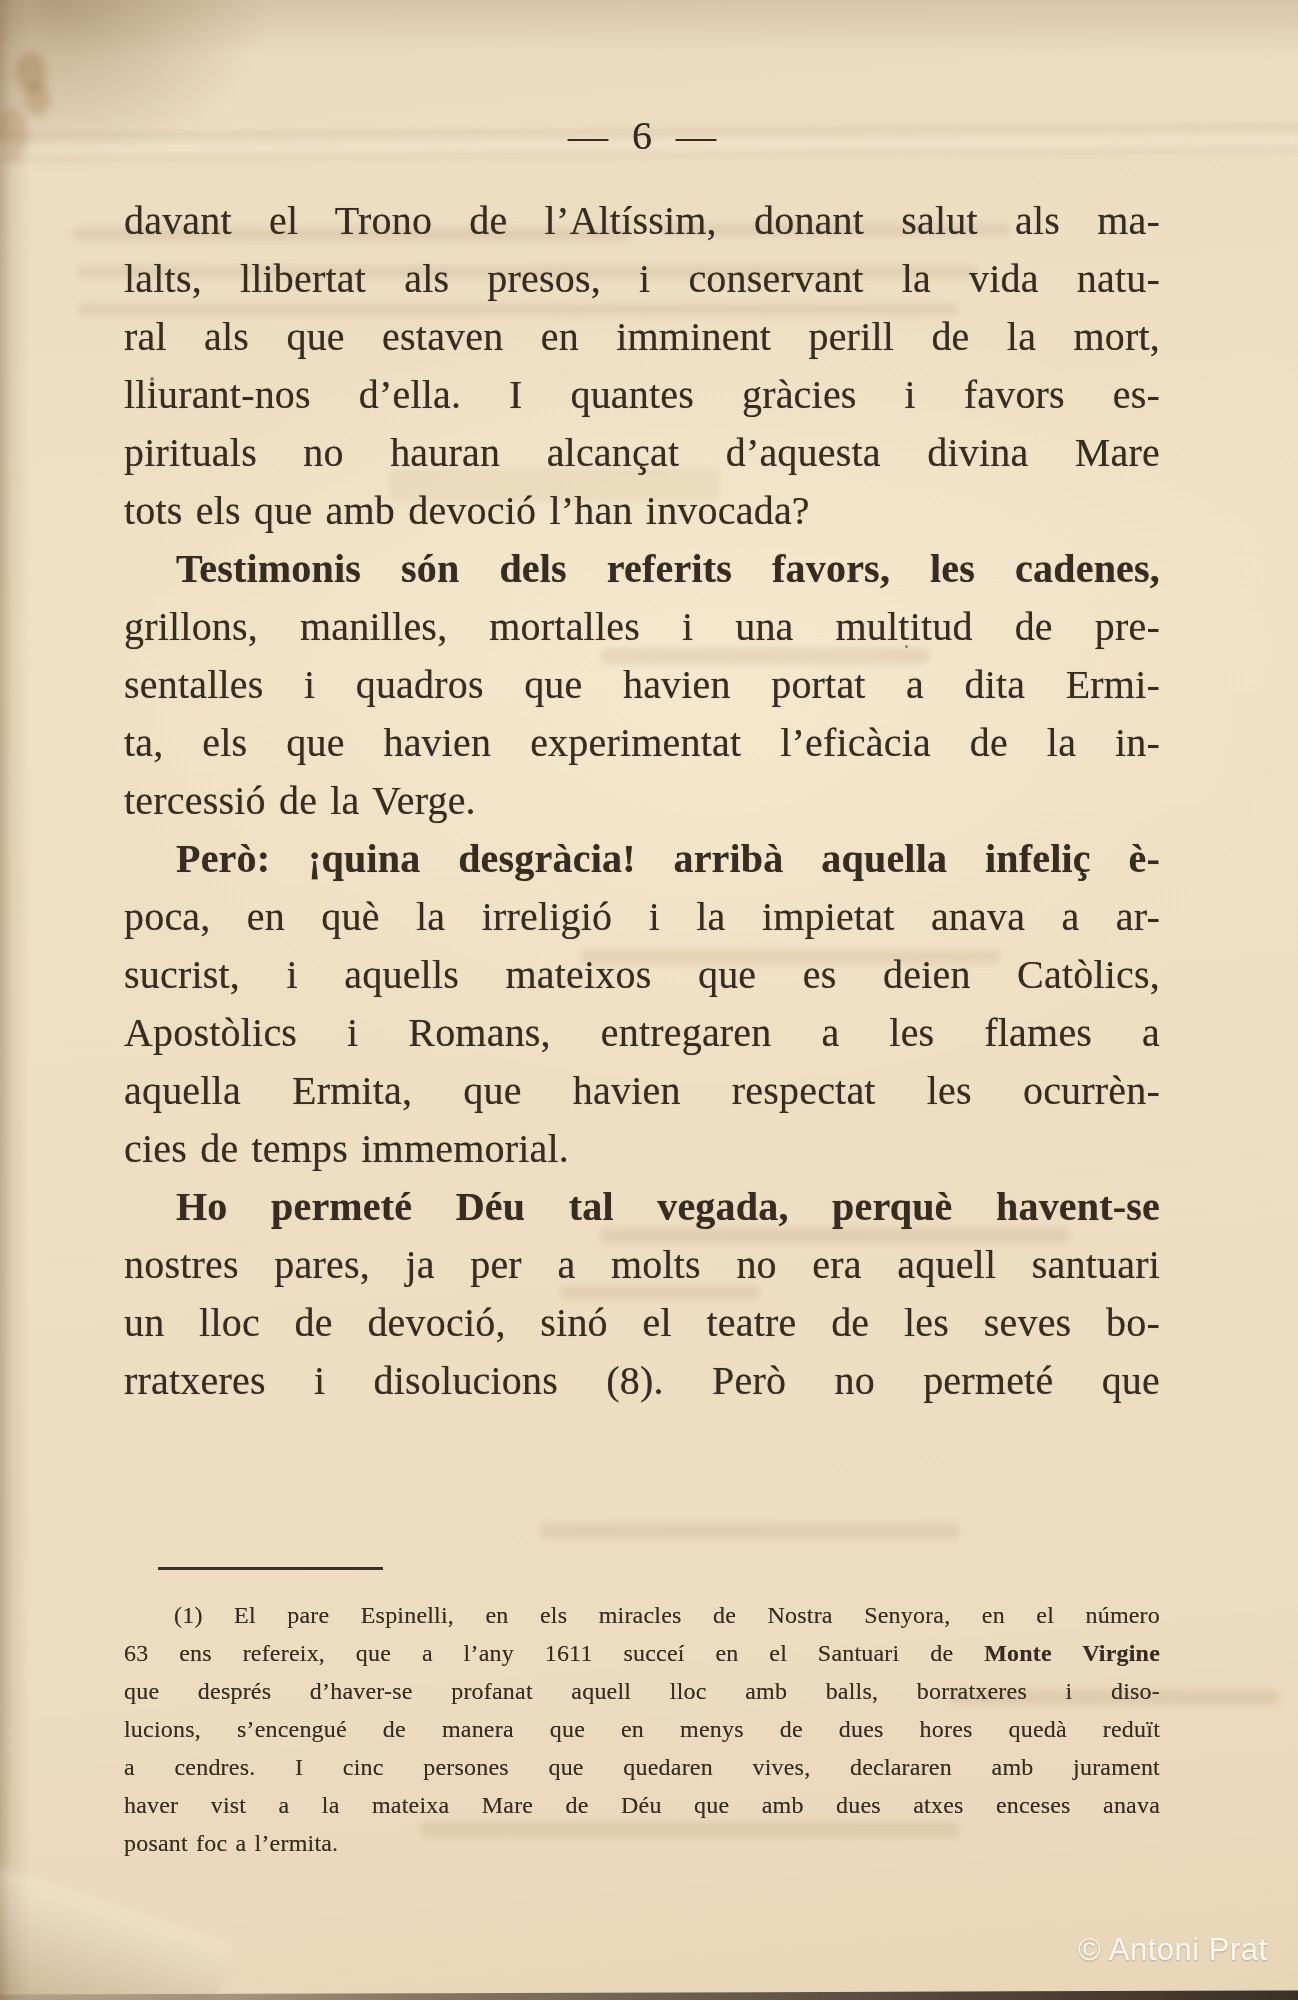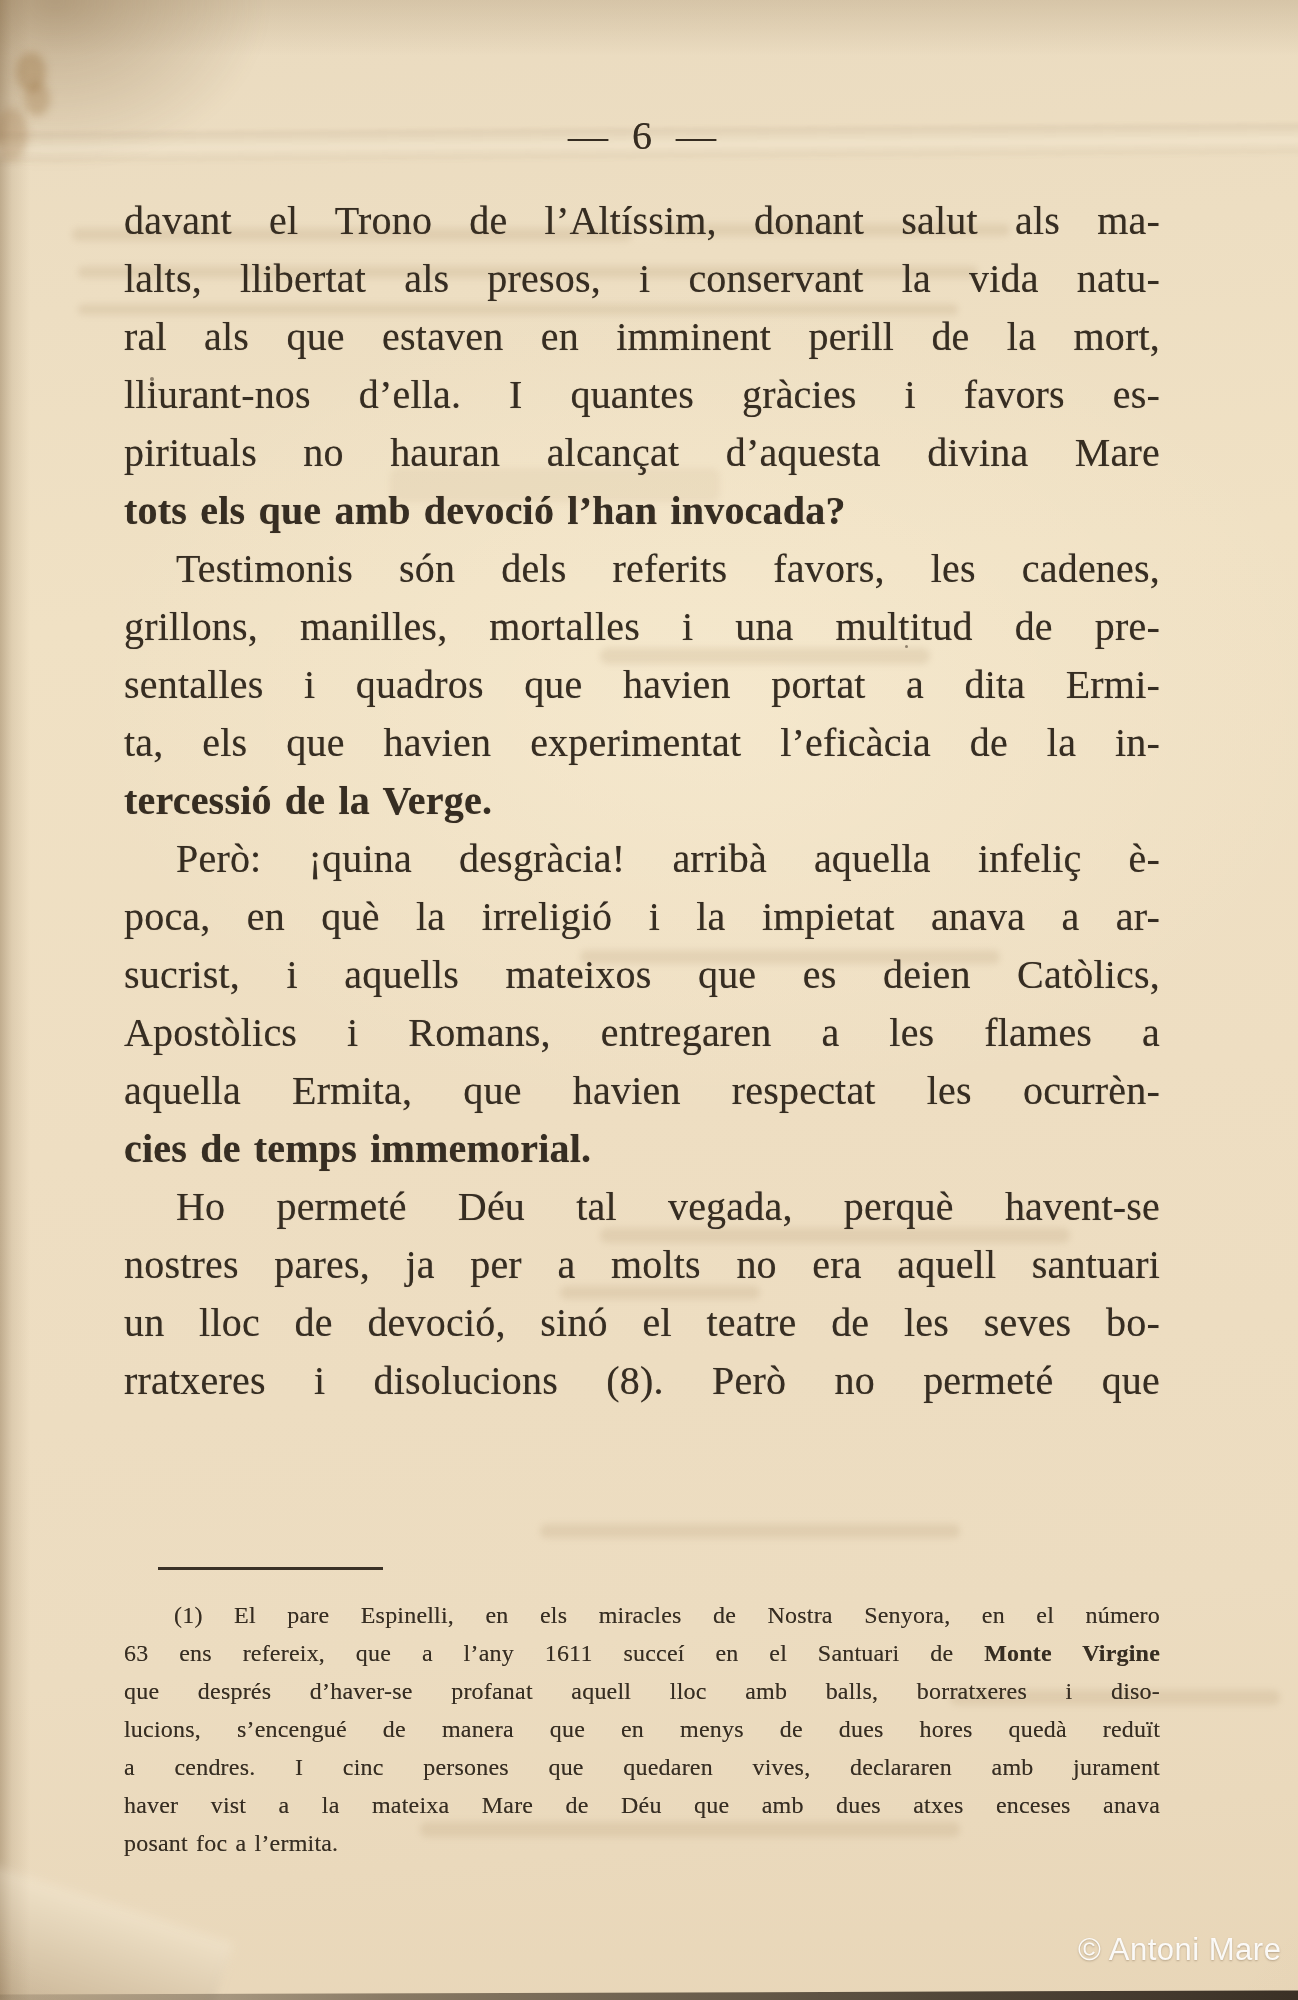--- a/index.html
+++ b/index.html
@@ -37,22 +37,22 @@
   .page-number{
     position:absolute;left:124px;top:112px;width:1036px;
     text-align:center;font-size:40px;word-spacing:14px;color:#352c21;
     text-shadow:0 0 .6px rgba(53,44,33,.6);
   }
   
   .body-text{position:absolute;left:124px;top:192px;width:1036px;
     font-size:40px;line-height:58px;letter-spacing:.2px;word-spacing:3px;
     text-shadow:0 0 .7px rgba(54,45,34,.55);}
   .body-text .line{text-align:justify;text-align-last:justify;}
-  .body-text .line.par-end{text-align-last:left;font-weight:bold;}
-  .body-text .line.indent{text-indent:52px;}
+  .body-text .line.par-end{text-align-last:left;}
+  .body-text .line.indent{text-indent:52px;font-weight:bold;}
   
   .footnote-rule{position:absolute;left:158px;top:1567px;width:225px;height:3px;background:#3a3126;}
   .footnote{position:absolute;left:124px;top:1596px;width:1036px;
     font-size:24px;line-height:38px;letter-spacing:.2px;word-spacing:2px;
     text-shadow:0 0 .6px rgba(54,45,34,.5);}
   .footnote .fline{text-align:justify;text-align-last:justify;}
   .footnote .fline.fn-end{text-align-last:left;}
   .footnote .fline.fn-indent{text-indent:50px;}
   .footnote .b{font-weight:bold;}
   
@@ -127,14 +127,14 @@
   <div class="footnote">
       <div class="fline fn-indent"><span>(1)  El pare Espinelli, en els miracles de Nostra Senyora, en el número</span></div>
       <div class="fline"><span>63 ens refereix, que a l’any 1611 succeí en el Santuari de </span><span class="b">Monte Virgine</span></div>
       <div class="fline"><span>que després d’haver-se profanat aquell lloc amb balls, borratxeres i diso-</span></div>
       <div class="fline"><span>lucions, s’encengué de manera que en menys de dues hores quedà reduït</span></div>
       <div class="fline"><span>a cendres.  I cinc persones que quedaren vives, declararen amb jurament</span></div>
       <div class="fline"><span>haver vist a la mateixa Mare de Déu que amb dues atxes enceses anava</span></div>
       <div class="fline fn-end"><span>posant foc a l’ermita.</span></div>
     </div>
 
-  <div class="watermark">© Antoni Mare</div>
+  <div class="watermark">© Antoni Prat</div>
 </div>
 
 </body></html>

